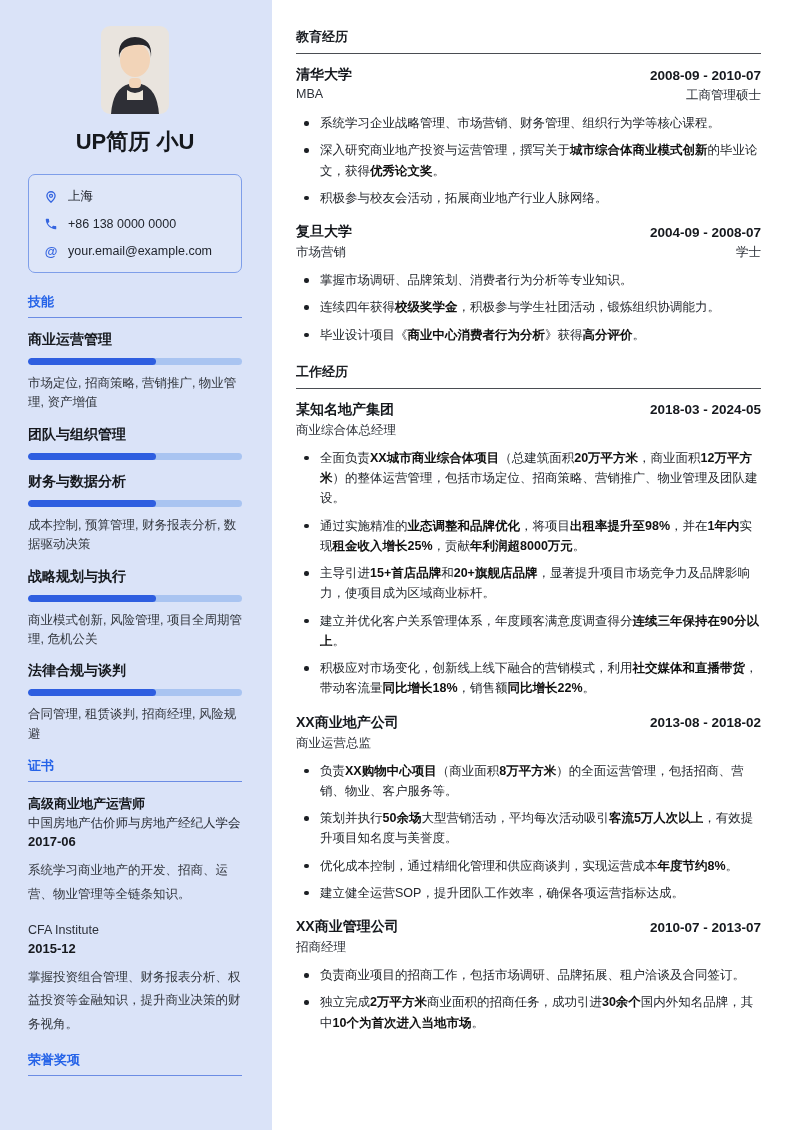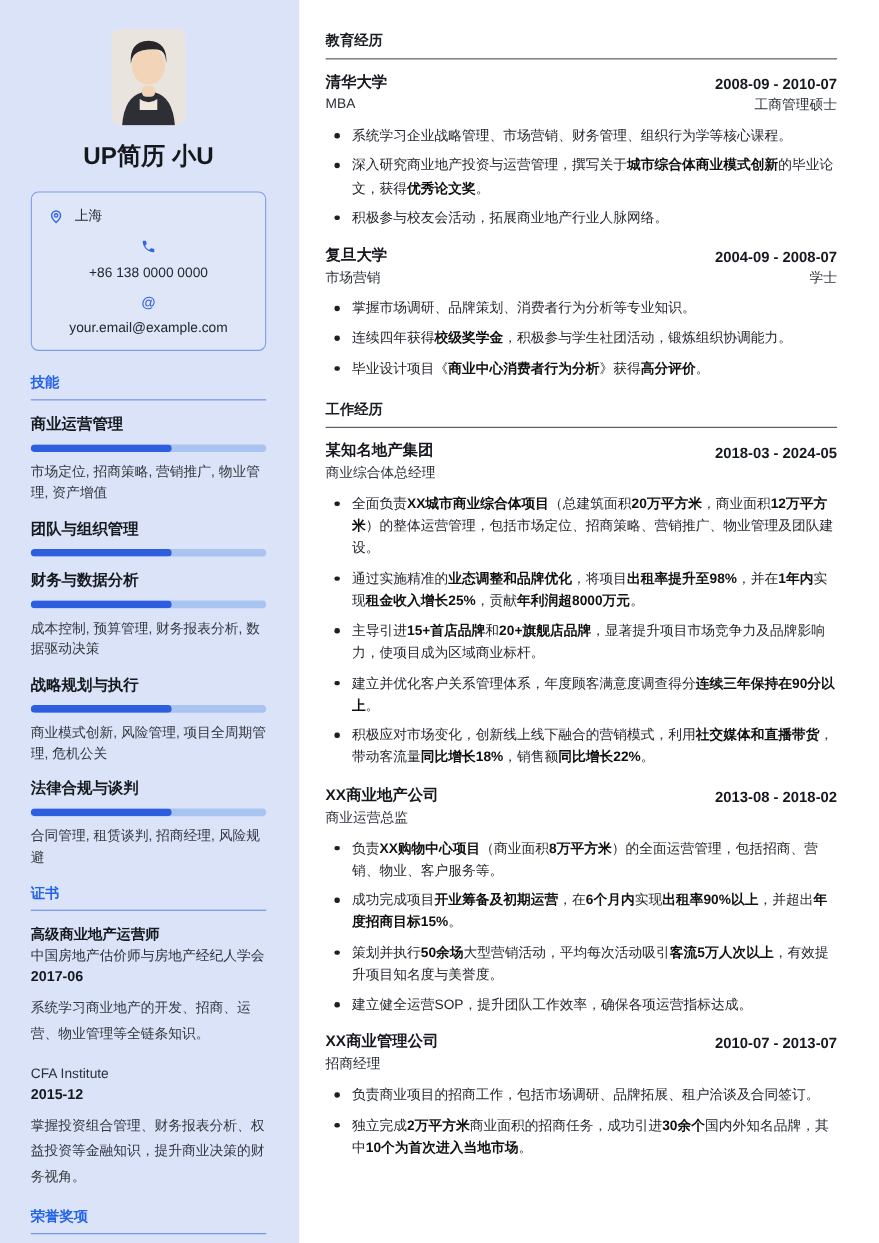--- a/index.html
+++ b/index.html
@@ -17,21 +17,21 @@
   body{font-family:"Liberation Sans","DejaVu Sans",sans-serif;color:var(--text-body);}
   .page{width:799px;height:1130px;overflow:hidden;display:flex;background:#fff;}
 
   
   .sidebar{width:272px;min-width:272px;height:100%;background:var(--sidebar-bg);padding:26px 30px 0 28px;}
   .photo{width:68px;height:88px;border-radius:9px;overflow:hidden;margin:0 auto;display:block;}
   .photo svg{display:block;width:100%;height:100%;}
   .candidate-name{font-size:22px;font-weight:700;color:var(--text-dark);text-align:center;margin:13px 0 17px;}
   .contact-card{border:1px solid #7e9ee9;border-radius:7px;padding:13px 14px;background:rgba(255,255,255,0.12);margin-bottom:20px;}
   .contact-row{display:flex;align-items:center;gap:9px;font-size:12.5px;color:#22262e;}
-  .contact-row + .contact-row{margin-top:11px;flex-direction:column;}
+  .contact-row + .contact-row{margin-top:11px;}
   .cicon{width:16px;min-width:16px;height:16px;display:inline-flex;align-items:center;justify-content:center;color:#3565e0;}
   .cicon svg{width:14px;height:14px;display:block;}
   .at-glyph{font-size:13px;font-weight:700;color:#3565e0;line-height:1;}
 
   .side-section{margin-bottom:4px;}
   .side-title{font-size:13px;font-weight:700;color:var(--accent);border-bottom:1.5px solid var(--accent-line);padding-bottom:6px;margin-bottom:13px;}
   .skill{margin-bottom:13px;}
   .skill-name{font-size:14px;font-weight:700;color:var(--text-dark);margin-bottom:9px;}
   .bar{height:7px;border-radius:4px;background:var(--bar-track);overflow:hidden;margin-bottom:9px;}
   .bar-fill{height:100%;border-radius:4px;background:var(--bar-fill);}
@@ -41,21 +41,21 @@
   .cred-title{font-size:13px;font-weight:700;color:var(--text-dark);line-height:1.45;}
   .cred-org{font-size:12.5px;line-height:1.45;color:#2c3038;}
   .cred-date{font-size:13px;font-weight:700;color:var(--text-dark);line-height:1.5;}
   .cred-desc{font-size:12.5px;line-height:1.85;color:#33373e;margin-top:8px;}
 
   
   .main{flex:1;padding:28px 38px 0 24px;}
   .main-section{margin-bottom:18px;}
   .main-title{font-size:13px;font-weight:700;color:#1b1e23;border-bottom:1.5px solid var(--main-line);padding-bottom:7px;margin-bottom:12px;}
   .entry{margin-bottom:15px;}
-  .entry-head{display:flex;justify-content:space-between;align-items:flex-end;}
+  .entry-head{display:flex;justify-content:space-between;align-items:center;}
   .entry-org{font-size:14px;font-weight:700;color:var(--text-dark);}
   .entry-date{font-size:13.5px;font-weight:700;color:var(--text-dark);white-space:nowrap;}
   .entry-sub{display:flex;justify-content:space-between;font-size:12.5px;color:#2c3038;margin-top:3px;}
   ul.bullets{list-style:none;margin-top:9px;}
   ul.bullets li{position:relative;padding-left:24px;font-size:12.5px;line-height:1.62;color:#24272d;margin-bottom:7px;}
   ul.bullets li::before{content:"";position:absolute;left:8px;top:8px;width:4.5px;height:4.5px;border-radius:50%;background:#1c1f24;}
   ul.bullets b{color:#111;}
 </style>
 </head>
 <body>
@@ -225,22 +225,22 @@
       <div class="entry">
         <div class="entry-head">
           <span class="entry-org">XX商业地产公司</span>
           <span class="entry-date">2013-08 - 2018-02</span>
         </div>
         <div class="entry-sub">
           <span>商业运营总监</span>
         </div>
         <ul class="bullets">
           <li>负责<b>XX购物中心项目</b>（商业面积<b>8万平方米</b>）的全面运营管理，包括招商、营销、物业、客户服务等。</li>
-          <li>成功完成项目<b>开业筹备及初期运营</b>，在<b>6个月内</b>实现<b>出租率90%以上</b>，并超出<b>年度招商目标15%</b>。</li>
           <li>策划并执行<b>50余场</b>大型营销活动，平均每次活动吸引<b>客流5万人次以上</b>，有效提升项目知名度与美誉度。</li>
+          <li>优化成本控制，通过精细化管理和供应商谈判，实现运营成本<b>年度节约8%</b>。</li>
           <li>建立健全运营SOP，提升团队工作效率，确保各项运营指标达成。</li>
         </ul>
       </div>
 
       <div class="entry">
         <div class="entry-head">
           <span class="entry-org">XX商业管理公司</span>
           <span class="entry-date">2010-07 - 2013-07</span>
         </div>
         <div class="entry-sub">

